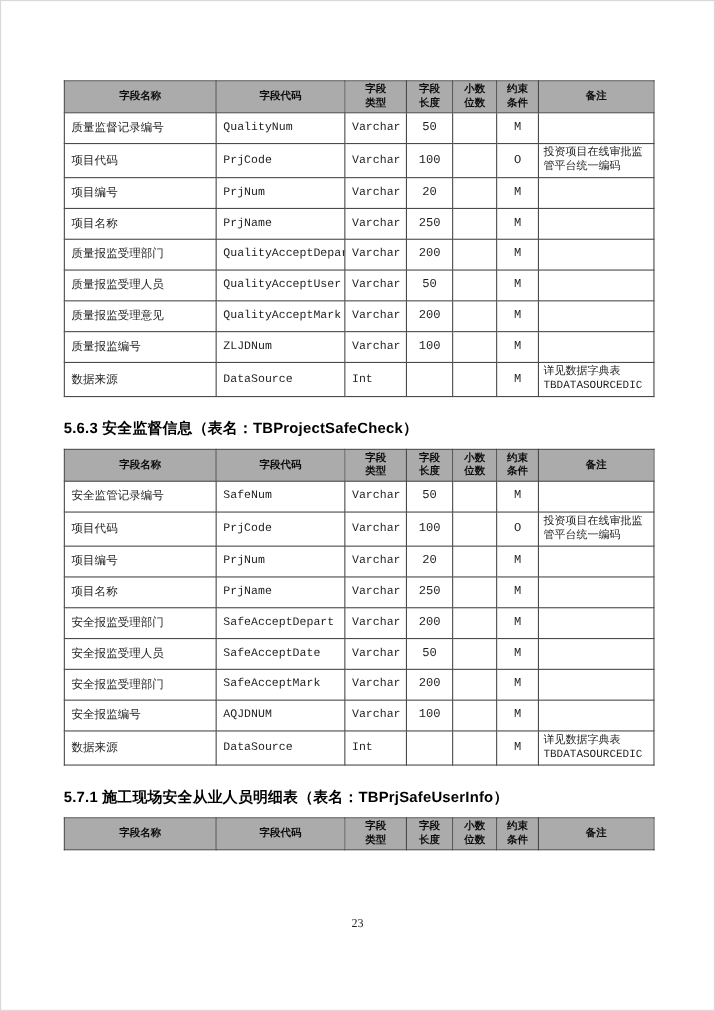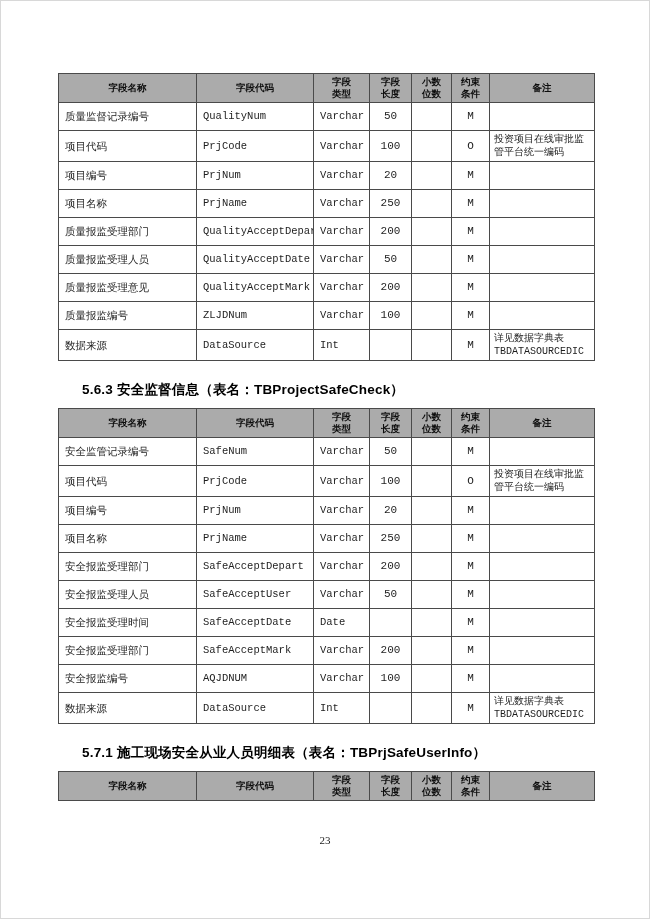--- a/index.html
+++ b/index.html
@@ -14,21 +14,21 @@
   }
   .content { padding:62px 57px 0 57px; }
   .section-title {
     font-size:13.5px;
     font-weight:bold;
     color:#000;
     line-height:17px;
     white-space:nowrap;
     letter-spacing:0.2px;
   }
-  .section + .section .section-title { margin-top:20px;margin-left:24px; }
+  .section + .section .section-title { margin-top:20px; }
   table.field-table {
     border-collapse:collapse;
     table-layout:fixed;
     width:536px;
     margin-top:10px;
   }
   .field-table th, .field-table td {
     border:1px solid #4a4a4a;
     vertical-align:middle;
     overflow:hidden;
@@ -149,21 +149,21 @@
             <td class="c0">质量报监受理部门</td>
             <td class="c1">QualityAcceptDepart</td>
             <td class="c2">Varchar</td>
             <td class="c3">200</td>
             <td class="c4"></td>
             <td class="c5">M</td>
             <td class="c6"></td>
           </tr>
           <tr>
             <td class="c0">质量报监受理人员</td>
-            <td class="c1">QualityAcceptDate</td>
+            <td class="c1">QualityAcceptUser</td>
             <td class="c2">Varchar</td>
             <td class="c3">50</td>
             <td class="c4"></td>
             <td class="c5">M</td>
             <td class="c6"></td>
           </tr>
           <tr>
             <td class="c0">质量报监受理意见</td>
             <td class="c1">QualityAcceptMark</td>
             <td class="c2">Varchar</td>
@@ -254,32 +254,23 @@
             <td class="c0">安全报监受理部门</td>
             <td class="c1">SafeAcceptDepart</td>
             <td class="c2">Varchar</td>
             <td class="c3">200</td>
             <td class="c4"></td>
             <td class="c5">M</td>
             <td class="c6"></td>
           </tr>
           <tr>
             <td class="c0">安全报监受理人员</td>
-            <td class="c1">SafeAcceptUser</td>
+            <td class="c1">SafeAcceptDate</td>
             <td class="c2">Varchar</td>
             <td class="c3">50</td>
-            <td class="c4"></td>
-            <td class="c5">M</td>
-            <td class="c6"></td>
-          </tr>
-          <tr>
-            <td class="c0">安全报监受理时间</td>
-            <td class="c1">SafeAcceptDate</td>
-            <td class="c2">Date</td>
-            <td class="c3"></td>
             <td class="c4"></td>
             <td class="c5">M</td>
             <td class="c6"></td>
           </tr>
           <tr>
             <td class="c0">安全报监受理部门</td>
             <td class="c1">SafeAcceptMark</td>
             <td class="c2">Varchar</td>
             <td class="c3">200</td>
             <td class="c4"></td>

